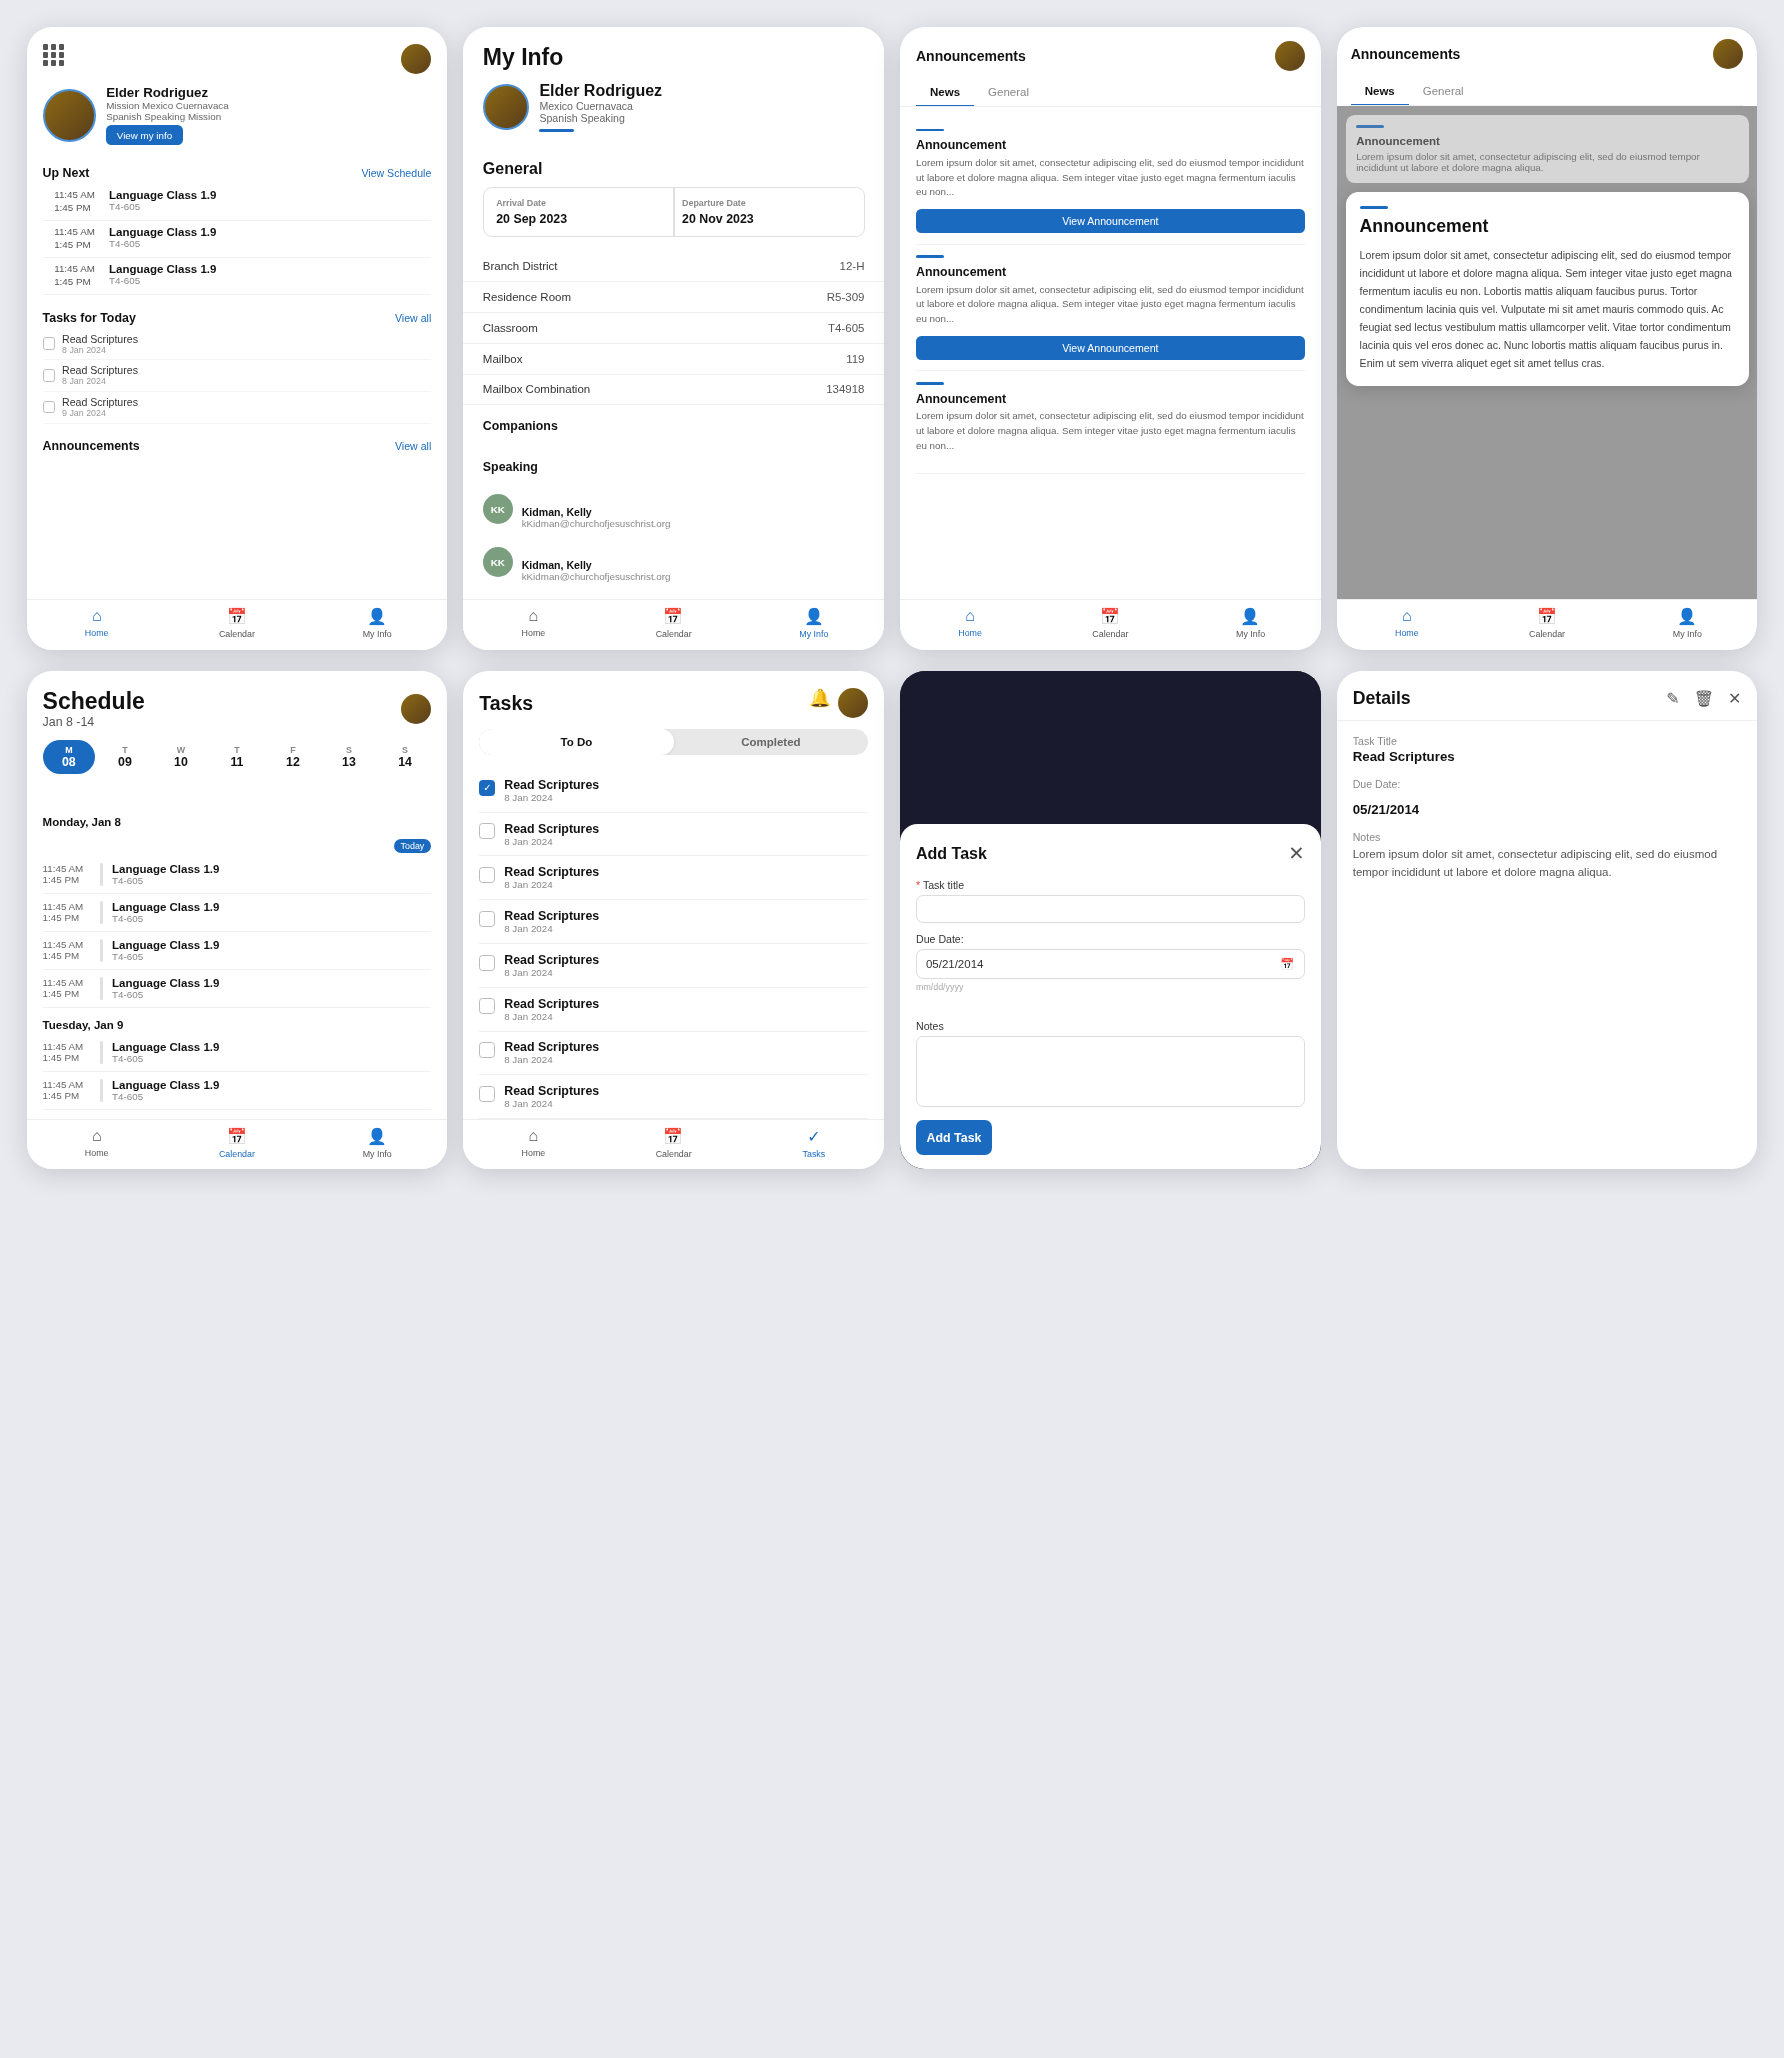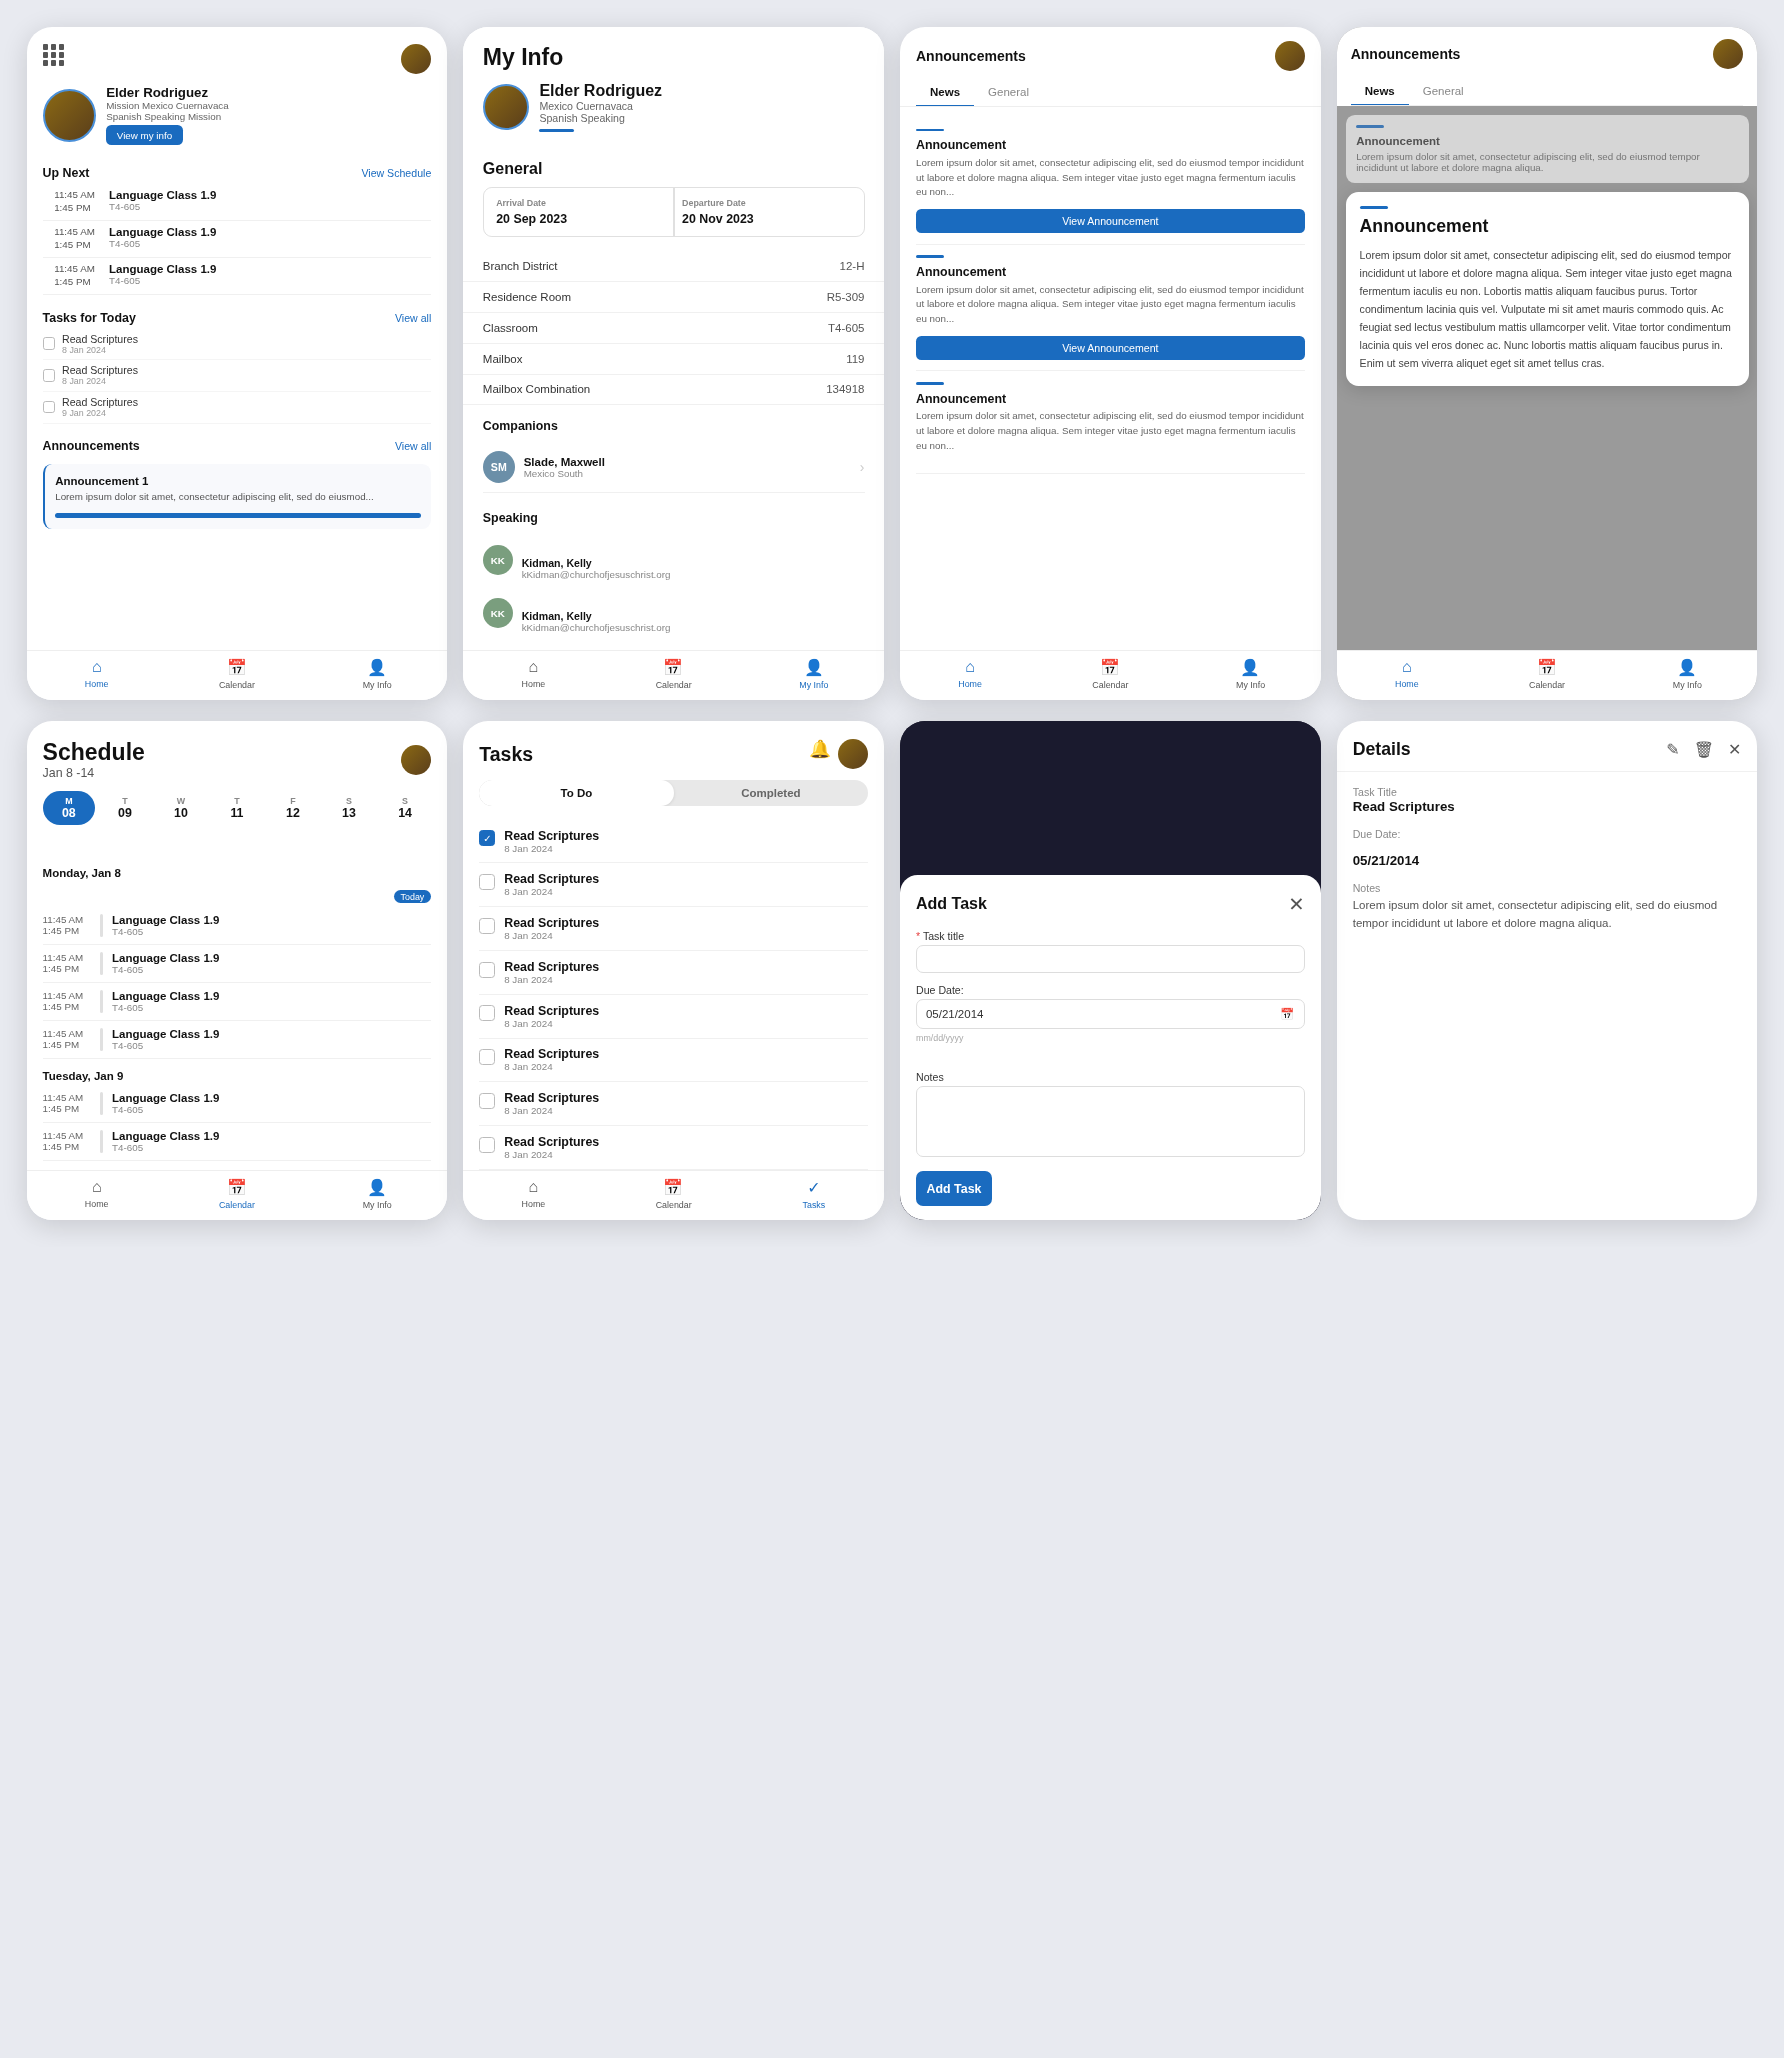--- a/index.html
+++ b/index.html
@@ -470,25 +470,20 @@
               <div class="task-text">Read Scriptures</div>
               <div class="task-date">9 Jan 2024</div>
             </div>
         </div>
       </div>
 
       <div class="section-header" style="margin-top:8.9px;">
         <span class="section-title">Announcements</span>
         <a class="link-blue">View all</a>
       </div>
-      <div class="announcement-card">
-        <div class="ann-title">Announcement 1</div>
-        <div class="ann-text">Lorem ipsum dolor sit amet, consectetur adipiscing elit, sed do eiusmod...</div>
-        <div style="height:5.3px;background:#1a6bbf;border-radius:2.7px;margin-top:8.9px;"></div>
-      </div>
 
       <div style="flex:1;"></div>
       <div class="bottom-nav">
         <div class="nav-item">
           <span class="nav-icon active">⌂</span>
           <span class="nav-label active">Home</span>
         </div>
         <div class="nav-item">
           <span class="nav-icon">📅</span>
           <span class="nav-label">Calendar</span>
@@ -542,28 +537,20 @@
         <span class="info-row-label">Mailbox</span>
         <span class="info-row-value">119</span>
       </div>
       <div class="info-row">
         <span class="info-row-label">Mailbox Combination</span>
         <span class="info-row-value">134918</span>
       </div>
 
       <div class="companions-section">
         <div class="section-title" style="margin-bottom:8.9px;">Companions</div>
-        <div class="companion-item">
-          <div class="companion-avatar">SM</div>
-          <div class="companion-info">
-            <div class="companion-name">Slade, Maxwell</div>
-            <div class="companion-loc">Mexico South</div>
-          </div>
-          <span class="chevron">›</span>
-        </div>
       </div>
 
       <div class="teachers-section">
         <div class="section-title" style="margin-bottom:8.9px;">Speaking</div>
         <div class="teacher-item">
           <div class="teacher-avatar">KK</div>
           <div class="teacher-info">
             <div class="teacher-name">Kidman, Kelly</div>
             <div class="teacher-email">kKidman@churchofjesuschrist.org</div>
           </div>

